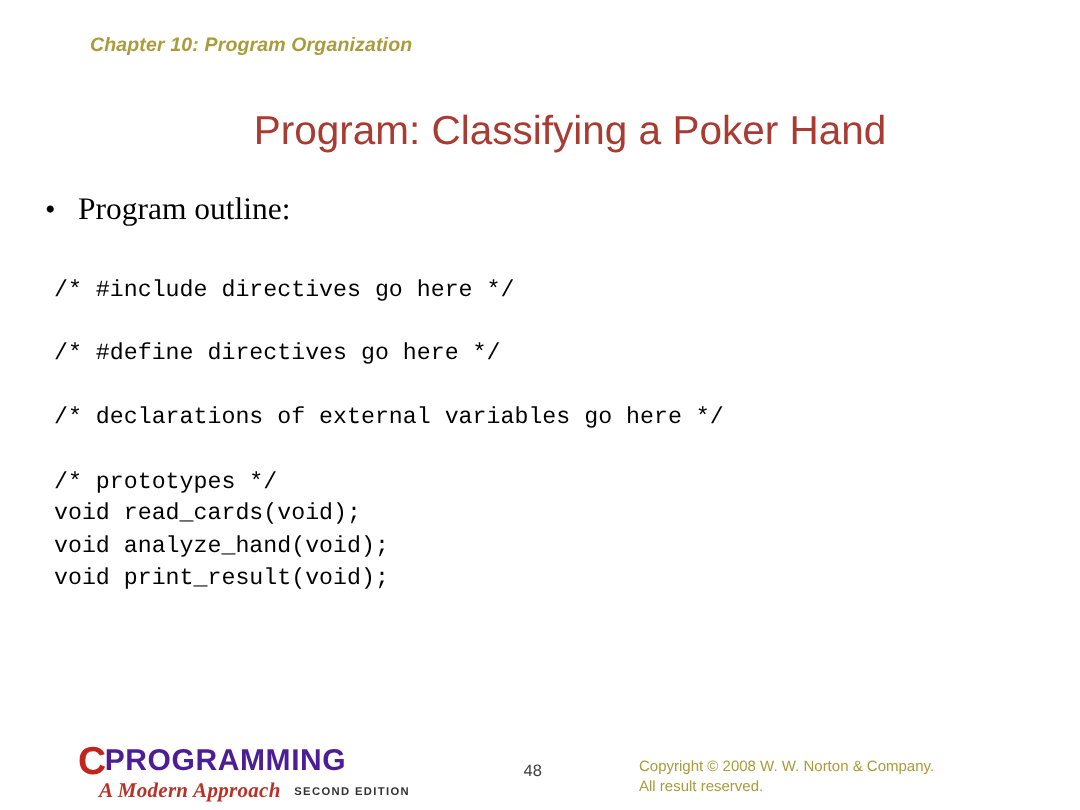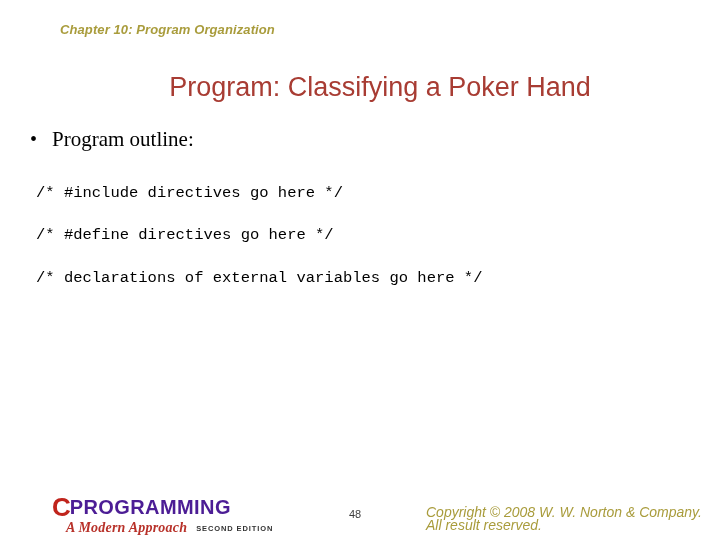--- a/index.html
+++ b/index.html
@@ -155,25 +155,24 @@
     font-family: "Liberation Sans", sans-serif;
     font-size: 11px;
     color: #3d3d3d;
   }
 
   .copyright {
     position: absolute;
     left: 426px;
     top: 506px;
     font-family: "Liberation Sans", sans-serif;
-    font-size: 14px;
+    font-size: 10px;
     line-height: 12.5px;
     color: #a99c3c;
     white-space: nowrap;
-    font-style: italic;
   }
 </style>
 </head>
 <body>
 
 <div class="slide">
 
   <div class="chapter-header">Chapter 10: Program Organization</div>
 
   <div class="slide-title">Program: Classifying a Poker Hand</div>
@@ -182,20 +181,24 @@
     <span class="bullet-marker">•</span>
     <span class="bullet-text">Program outline:</span>
   </div>
 
   <pre class="code-block code-1">/* #include directives go here */</pre>
 
   <pre class="code-block code-2">/* #define directives go here */</pre>
 
   <pre class="code-block code-3">/* declarations of external variables go here */</pre>
 
+  <pre class="code-block code-4">/* prototypes */
+void read_cards(void);
+void analyze_hand(void);
+void print_result(void);</pre>
 
   <div class="footer-logo">
     <div class="logo-line1">
       <span class="logo-c">C</span><span class="logo-word">PROGRAMMING</span>
     </div>
     <div class="logo-line2">
       <span class="logo-sub">A Modern Approach</span><span class="logo-edition">SECOND EDITION</span>
     </div>
   </div>
 

